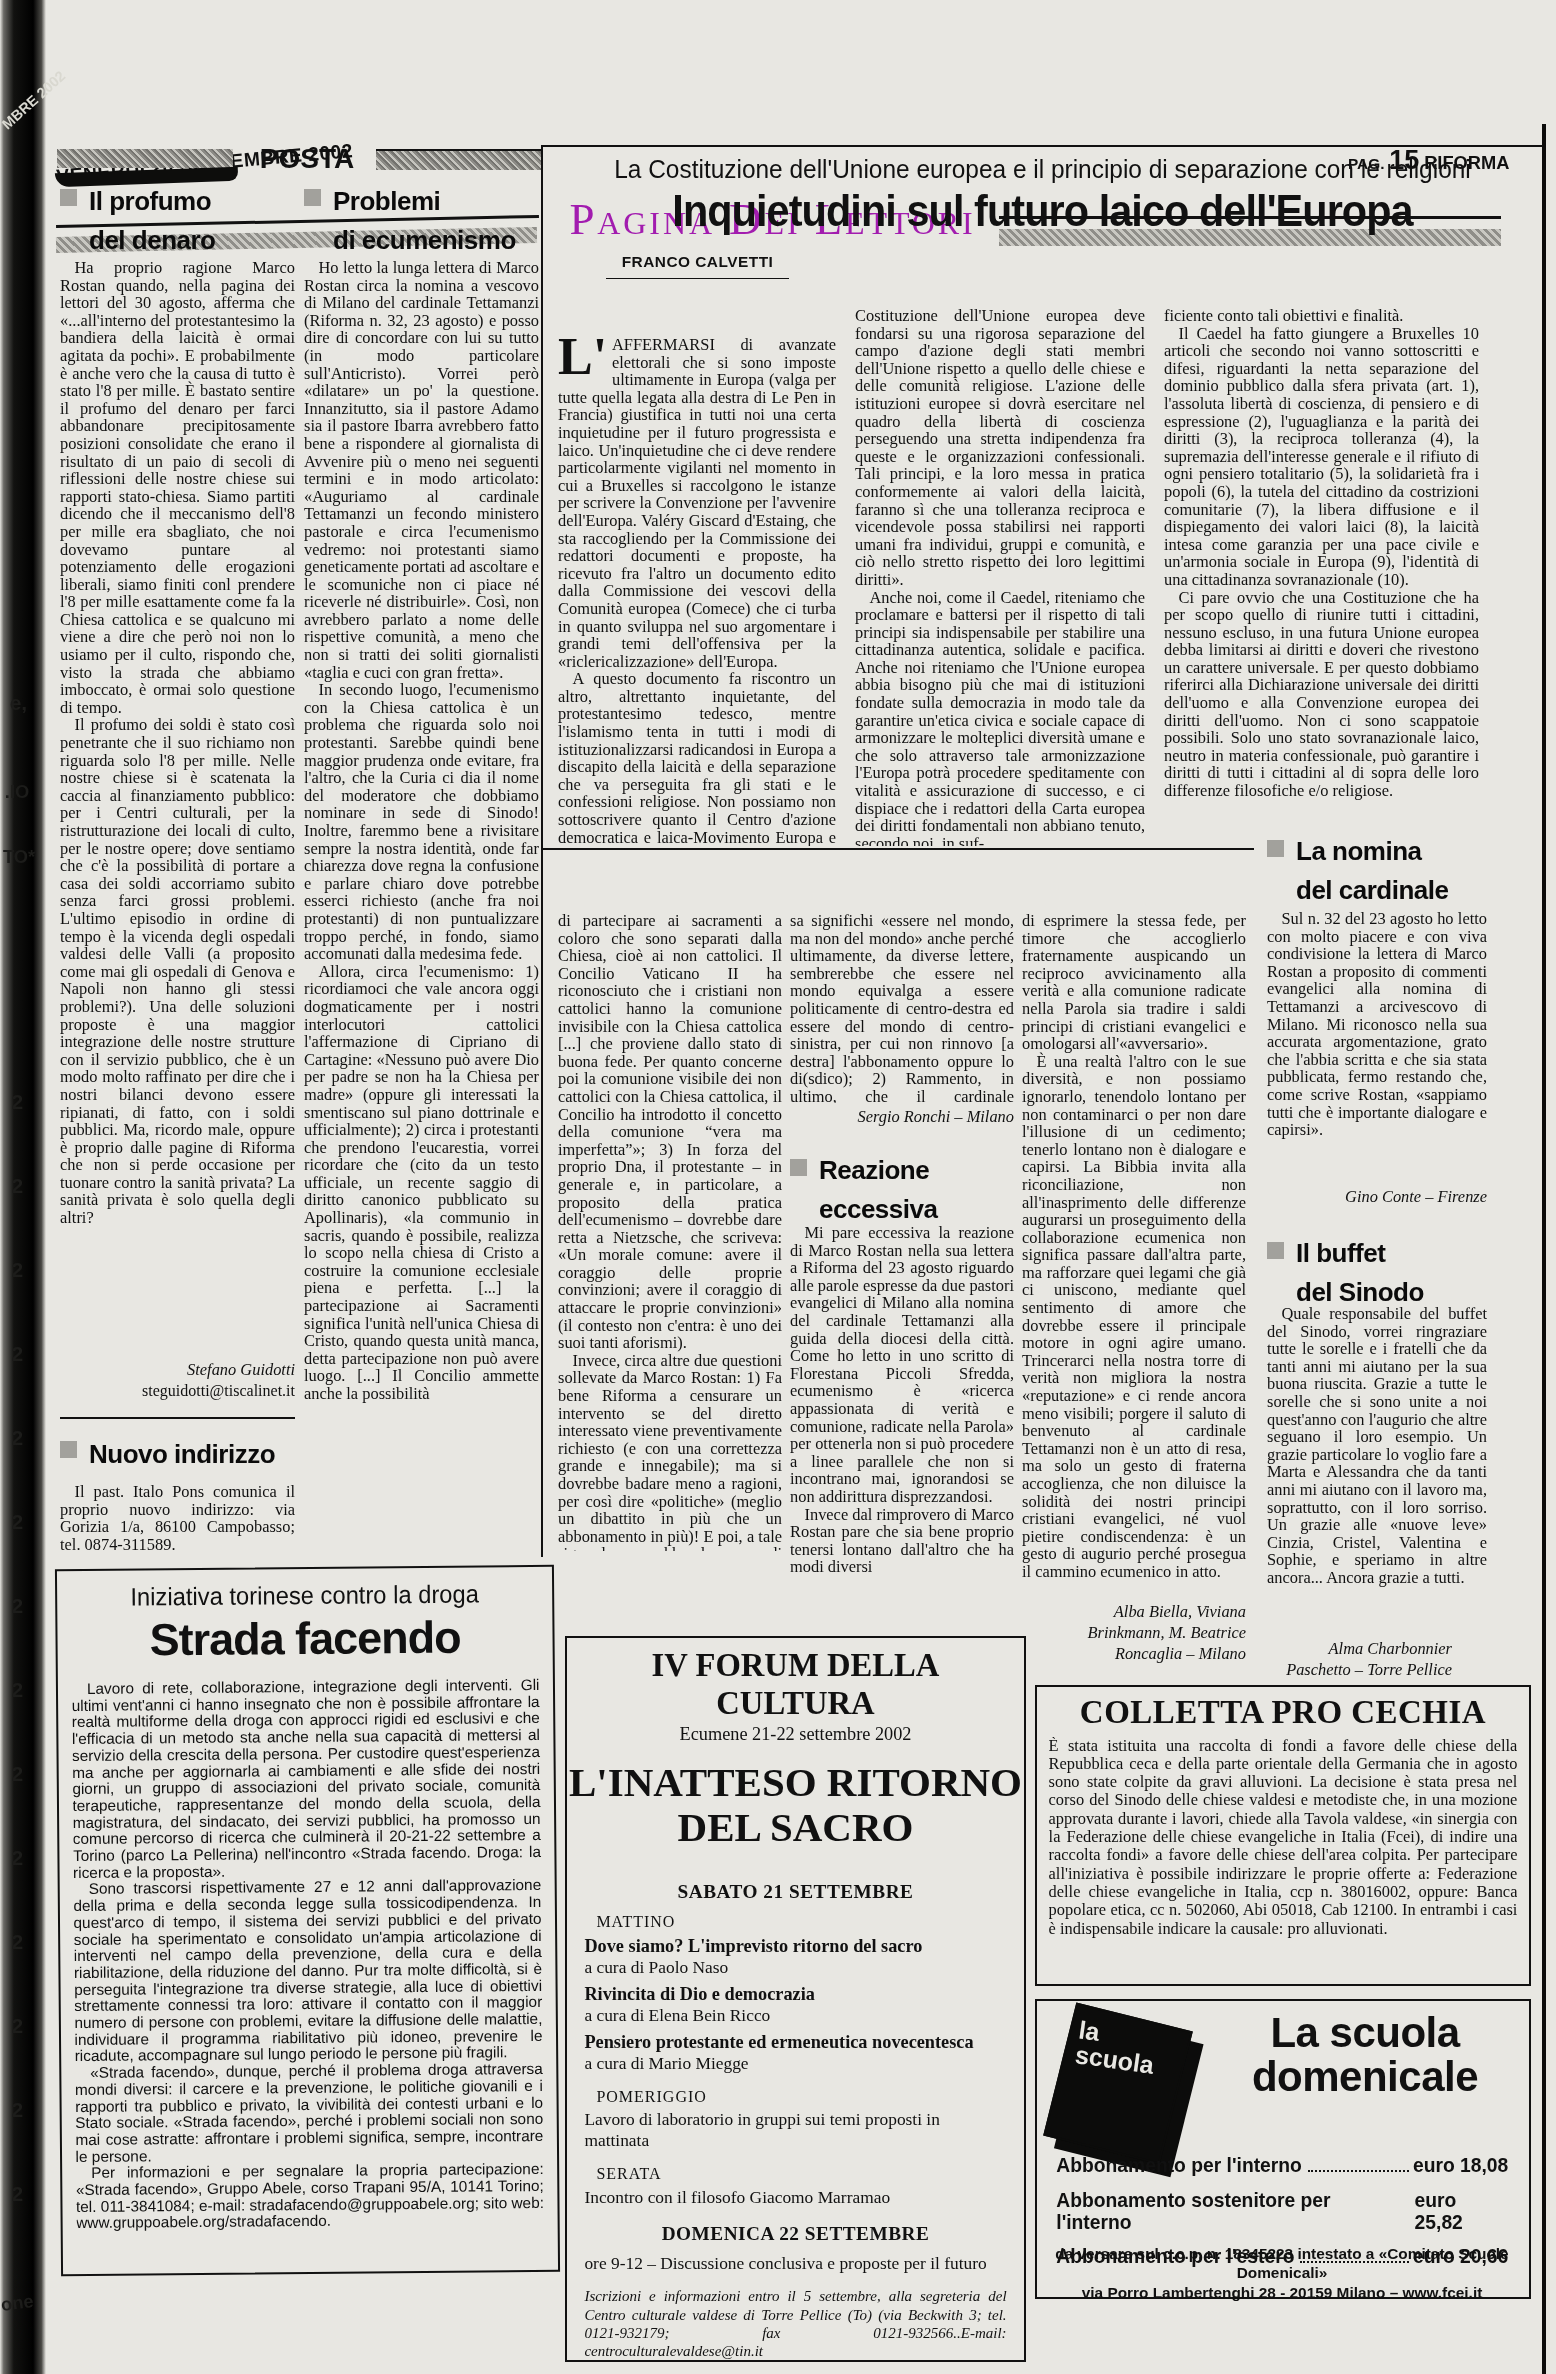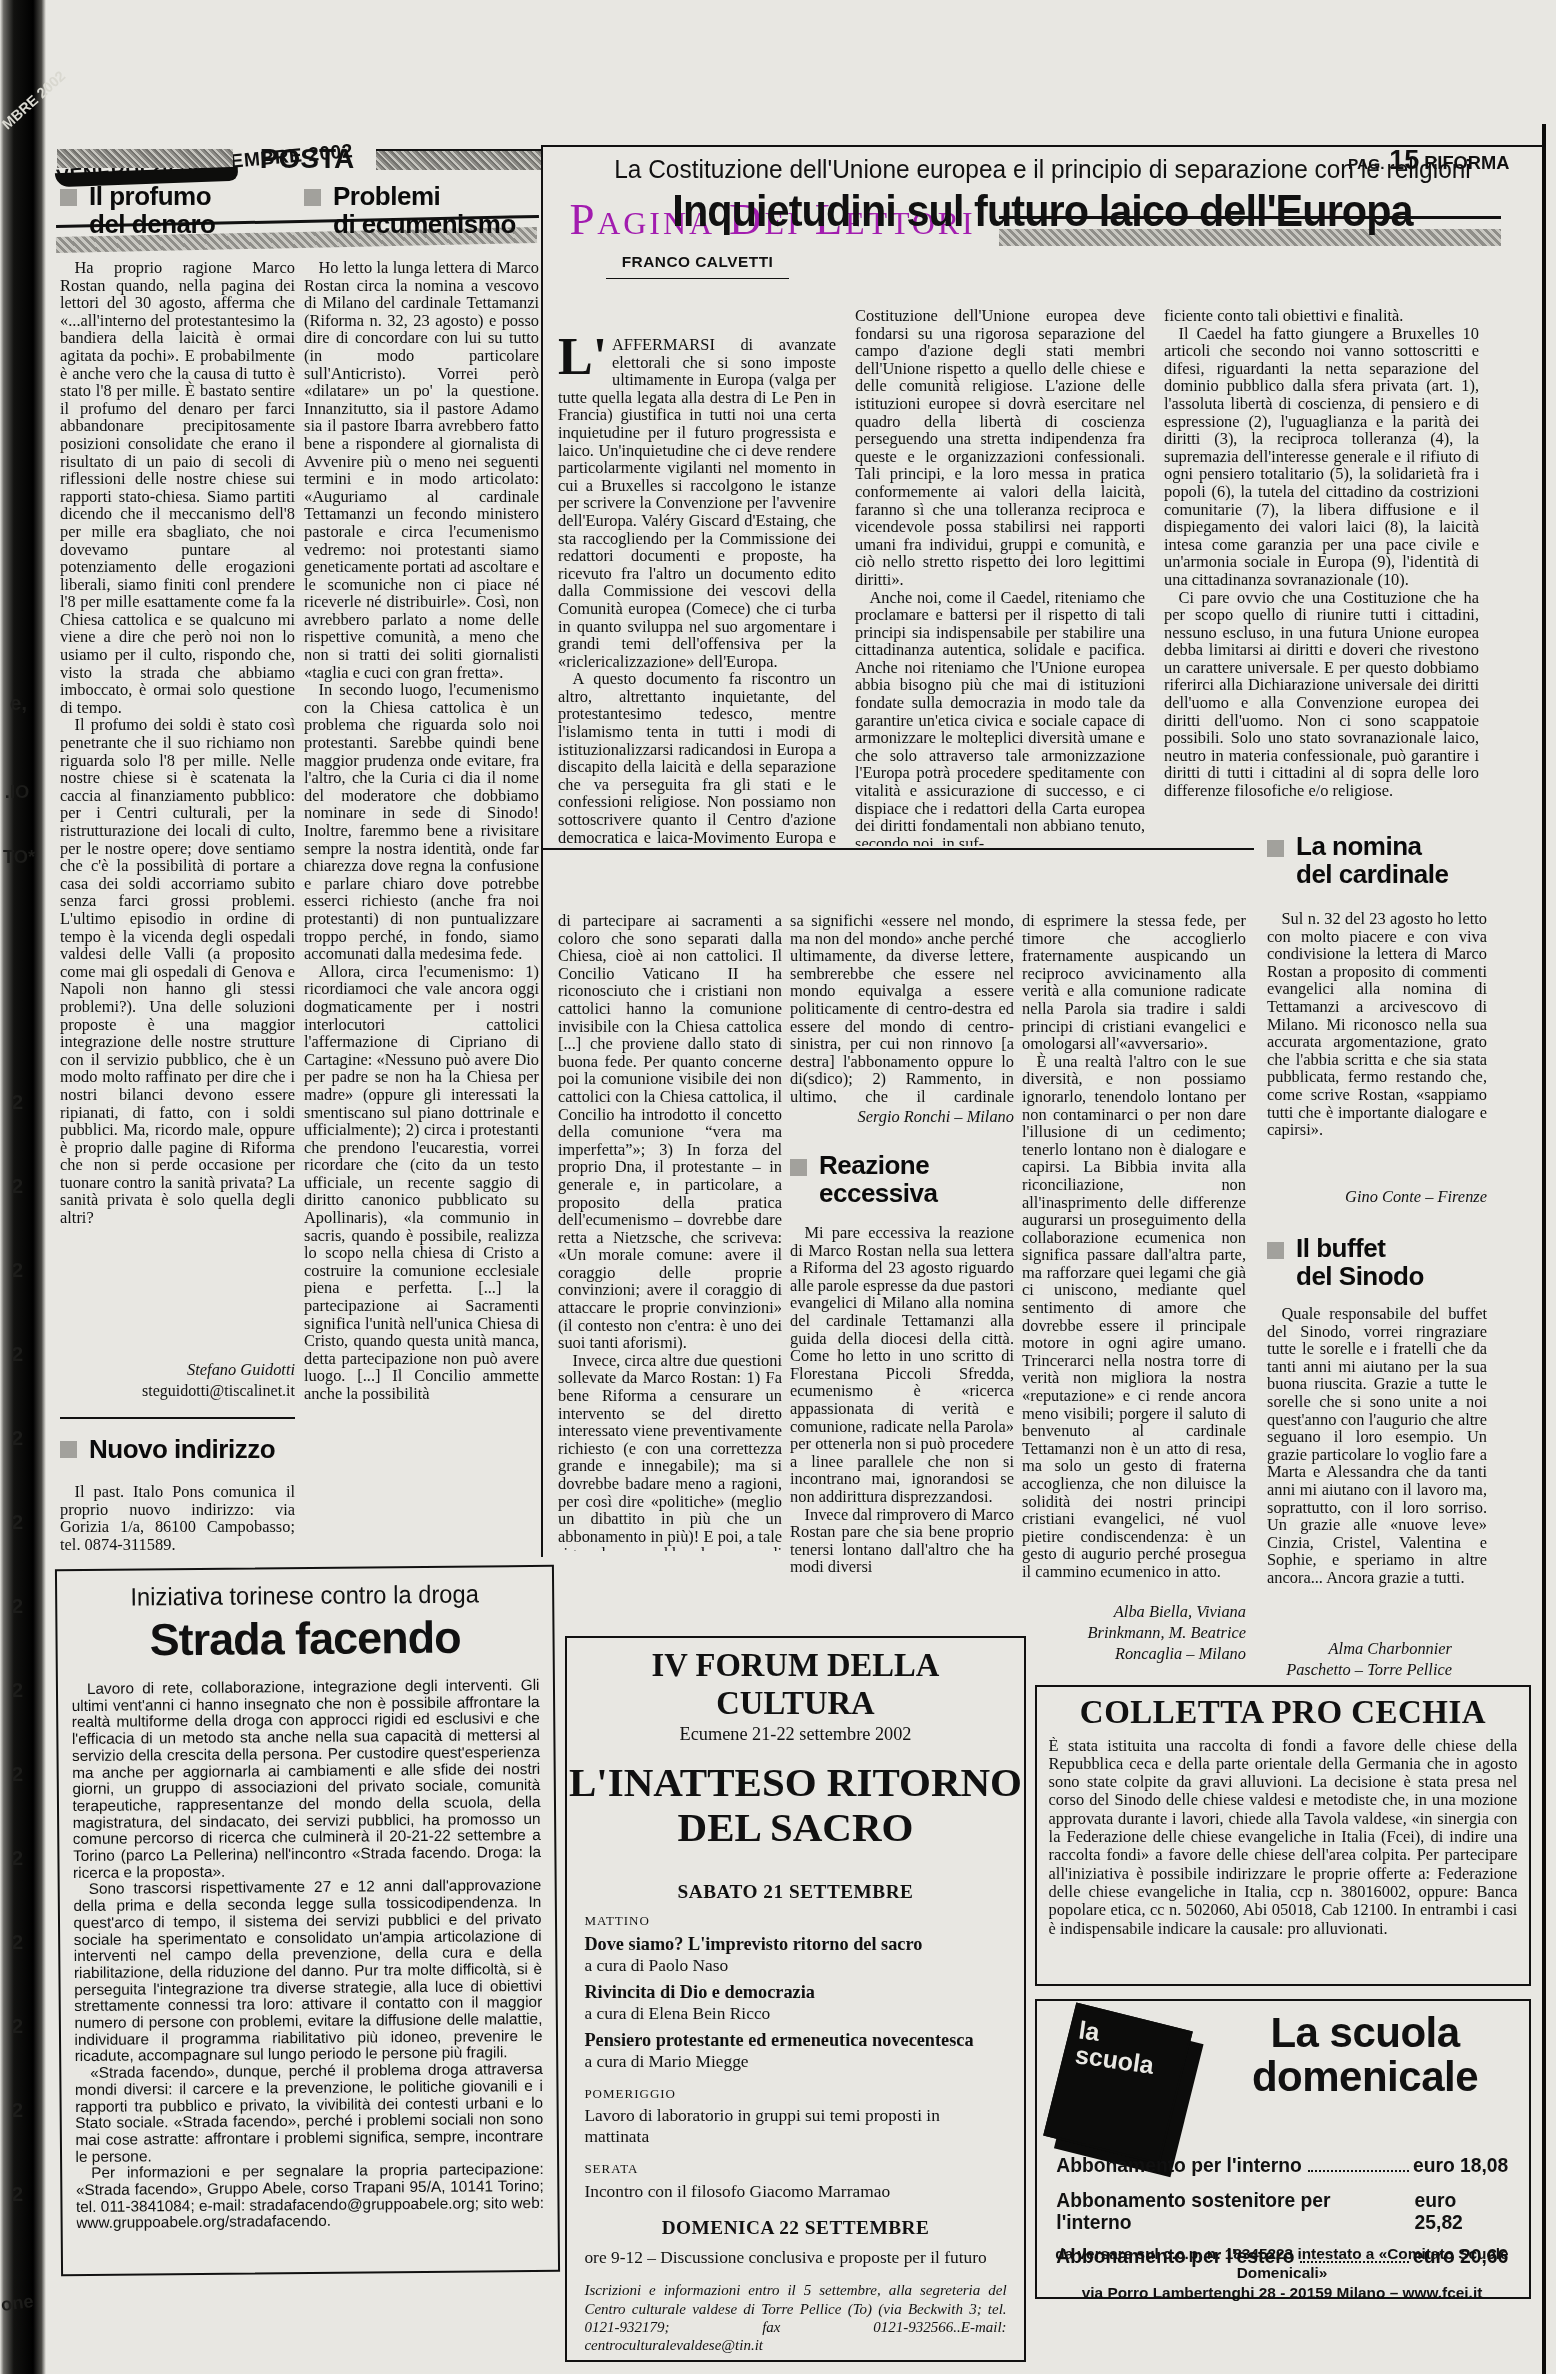--- a/index.html
+++ b/index.html
@@ -20,21 +20,21 @@
   .date{left:56px;top:153px;font-size:19.3px;font-weight:800;letter-spacing:0.5px;transform:rotate(-5deg);}
   .ptitle{left:502px;top:193px;width:541px;text-align:center;font-size:45px;letter-spacing:2.9px;
           font-variant-caps:small-caps;color:#a21caf;}
   .pagblock{left:1348px;top:145px;display:flex;align-items:baseline;gap:4.8px;}
   .rule{background:#111;}
   .grayband{background:repeating-linear-gradient(45deg,#8f8e89 0 2.9px,#c9c8c2 2.9px 5.8px);}
   
   .posta-label{font-family:Liberation Sans, sans-serif;font-weight:900;font-size:28px;letter-spacing:0;}
   .checker{background:repeating-linear-gradient(45deg,#73726e 0 1.9px,#c6c5bf 1.9px 3.9px,#8c8b86 3.9px 5.8px);}
   
-  .lhead{font-family:"Liberation Sans",sans-serif;font-weight:900;font-size:26px;line-height:28px;
+  .lhead{font-family:"Liberation Sans",sans-serif;font-weight:900;font-size:26px;line-height:39px;
          letter-spacing:-0.5px;color:#0b0b0b;}
   .bullet{width:17.4px;height:17.4px;background:#a2a19c;}
   
   .btxt{font-size:16.4px;line-height:17.6px;}
   .btxt p{margin:0;text-indent:14.5px;}
   .btxt p.noind{text-indent:0;margin-top:48px;}
   .sig{font-style:italic;text-align:right;font-size:16.4px;line-height:21px;}
   .sig .roman{font-style:normal;}
   .hrule{height:2.4px;background:#111;}
   
@@ -50,21 +50,21 @@
   .strada-kicker{font-family:"Liberation Sans",sans-serif;font-size:25px;font-weight:400;text-align:center;
                  transform:scaleX(.95);}
   .strada-head{font-family:"Liberation Sans",sans-serif;font-weight:900;font-size:45px;text-align:center;
                letter-spacing:-1px;}
   .strada-body{font-family:"Liberation Sans",sans-serif;font-size:15.4px;line-height:16.7px;}
   .strada-body p{margin:0;text-indent:15.4px;}
   .forum-title{font-weight:800;font-size:34px;text-align:center;transform:scaleX(.96);}
   .forum-sub{font-size:18.3px;text-align:center;}
   .forum-head{font-weight:800;font-size:41px;line-height:45px;text-align:center;}
   .forum-day{font-weight:800;font-size:19.3px;text-align:center;letter-spacing:0.5px;}
-  .forum-caps{font-size:13px;letter-spacing:1px;}
+  .forum-caps{font-size:16px;letter-spacing:1px;margin-left:12px;}
   .forum-item-t{font-weight:bold;font-size:18.3px;}
   .forum-item-c{font-size:17.4px;}
   .forum-info{font-size:15px;line-height:18.3px;font-style:italic;}
   .colletta-head{font-weight:800;font-size:34px;text-align:center;letter-spacing:0.5px;transform:scaleX(.97);}
   .colletta-body{font-size:16.4px;line-height:18.3px;}
   .scuola-title{font-family:"Liberation Sans",sans-serif;font-weight:900;font-size:42px;line-height:44px;
                 text-align:center;letter-spacing:-0.5px;}
   .price-row{display:flex;align-items:baseline;font-family:"Liberation Sans",sans-serif;font-weight:800;
              font-size:19.3px;}
   .price-row .fill{flex:1;border-bottom:2.9px dotted #111;margin:0 3.9px 3.9px 5.8px;}

